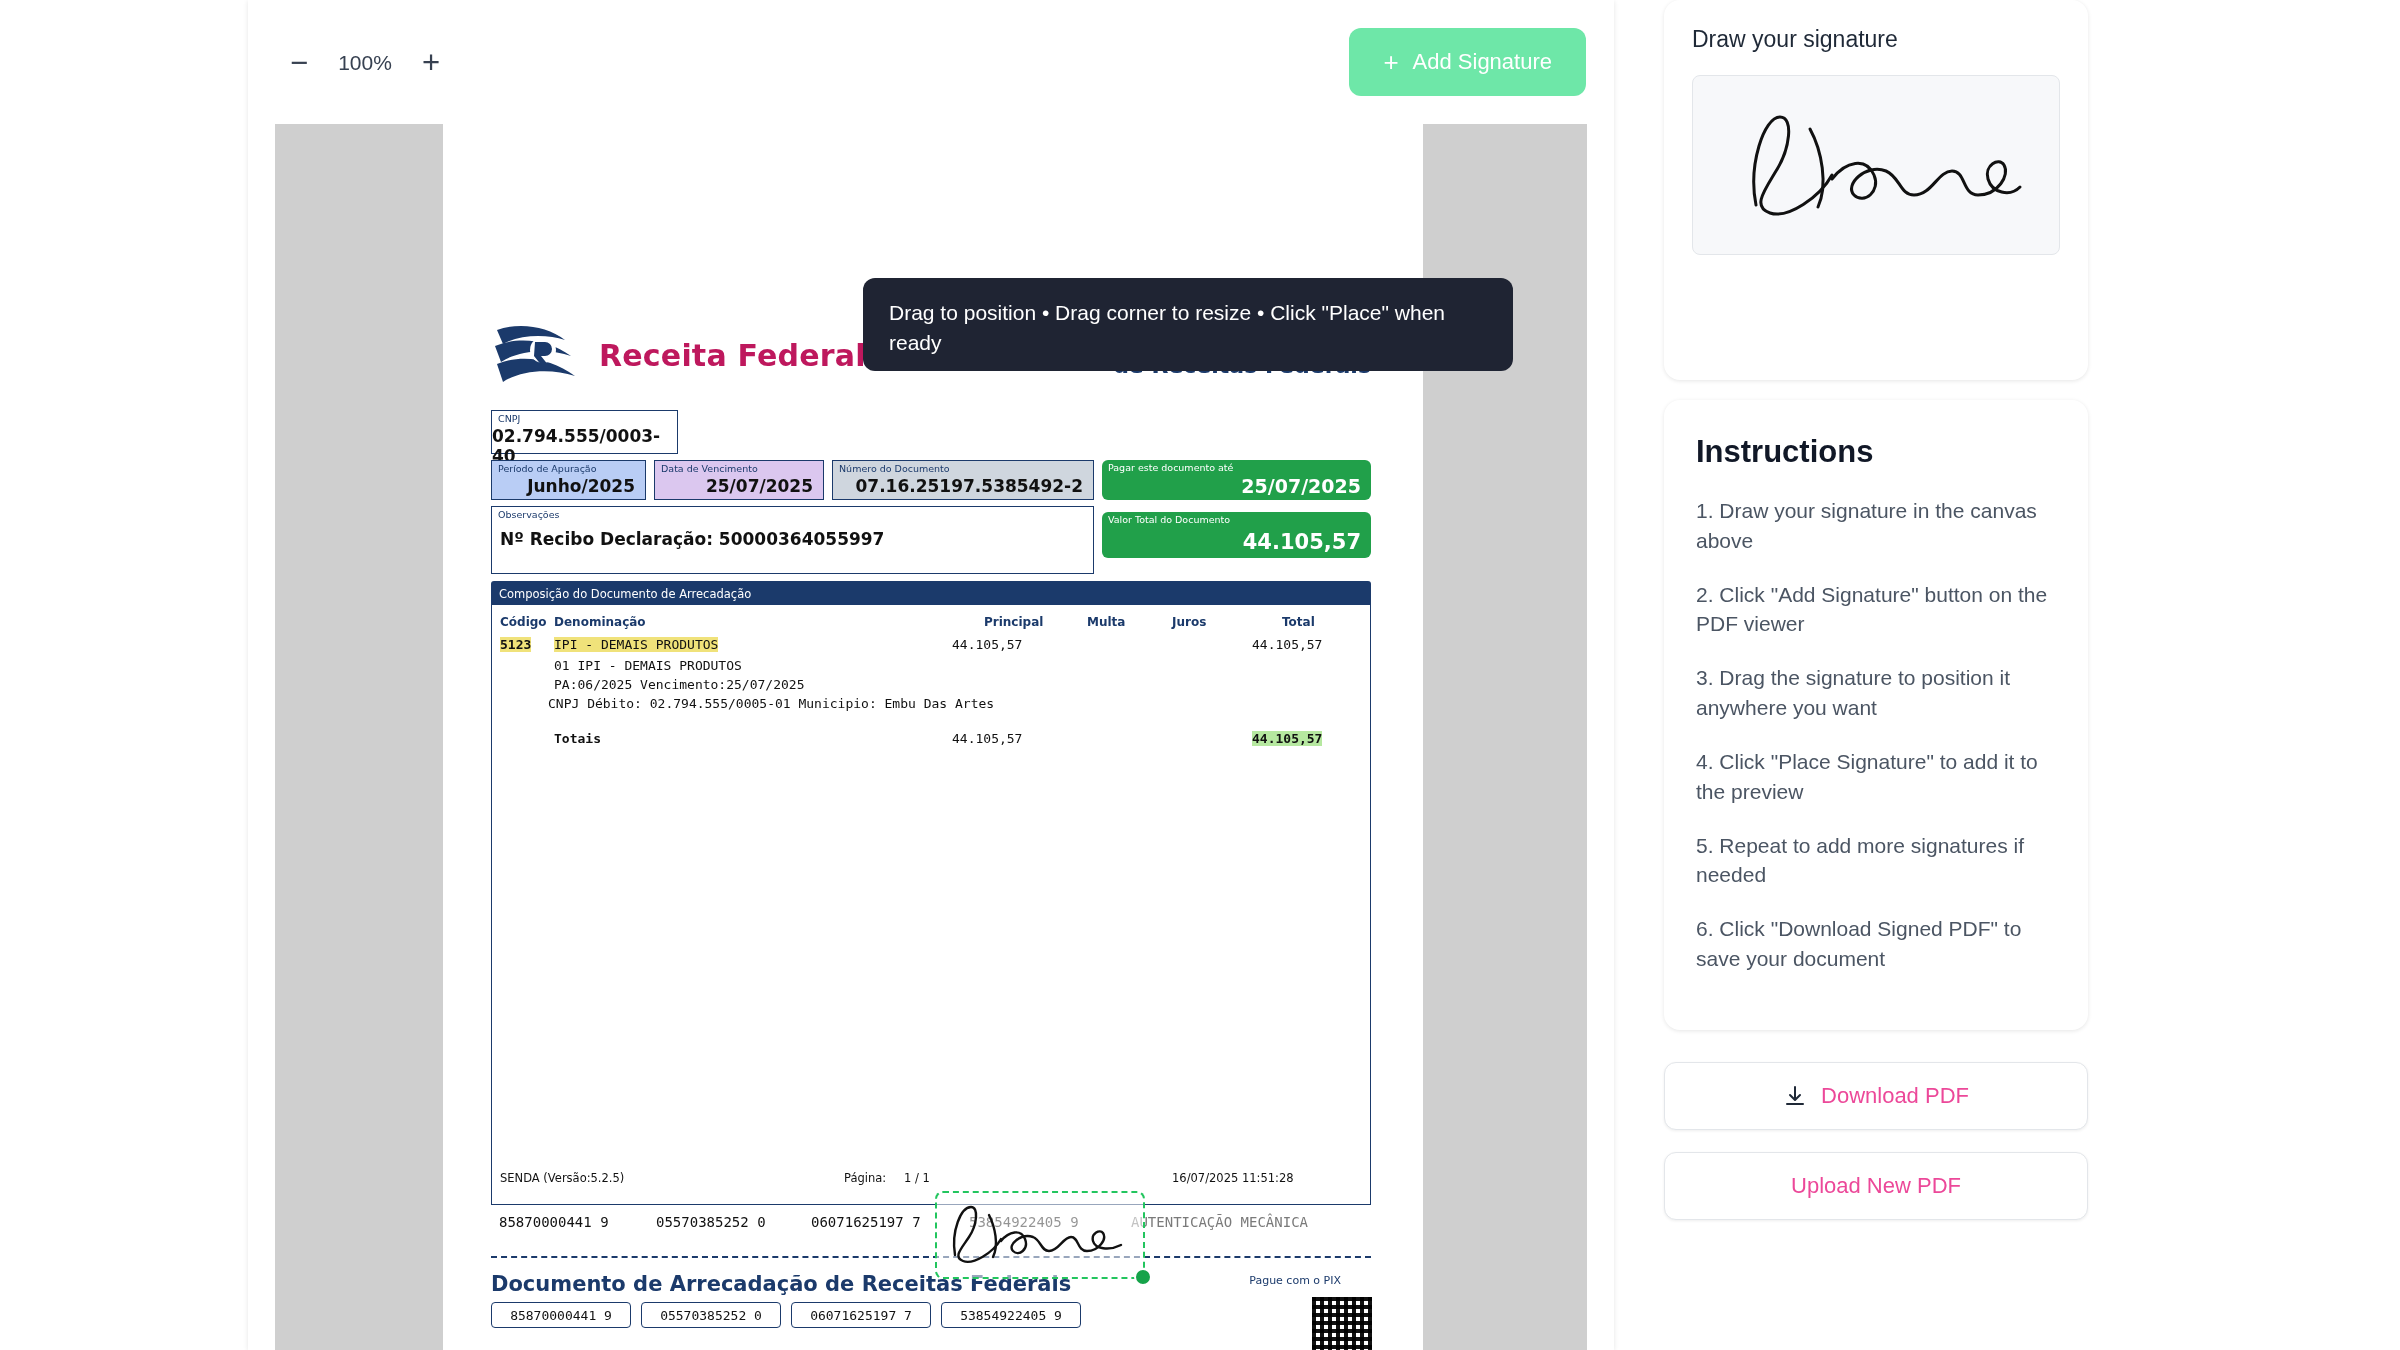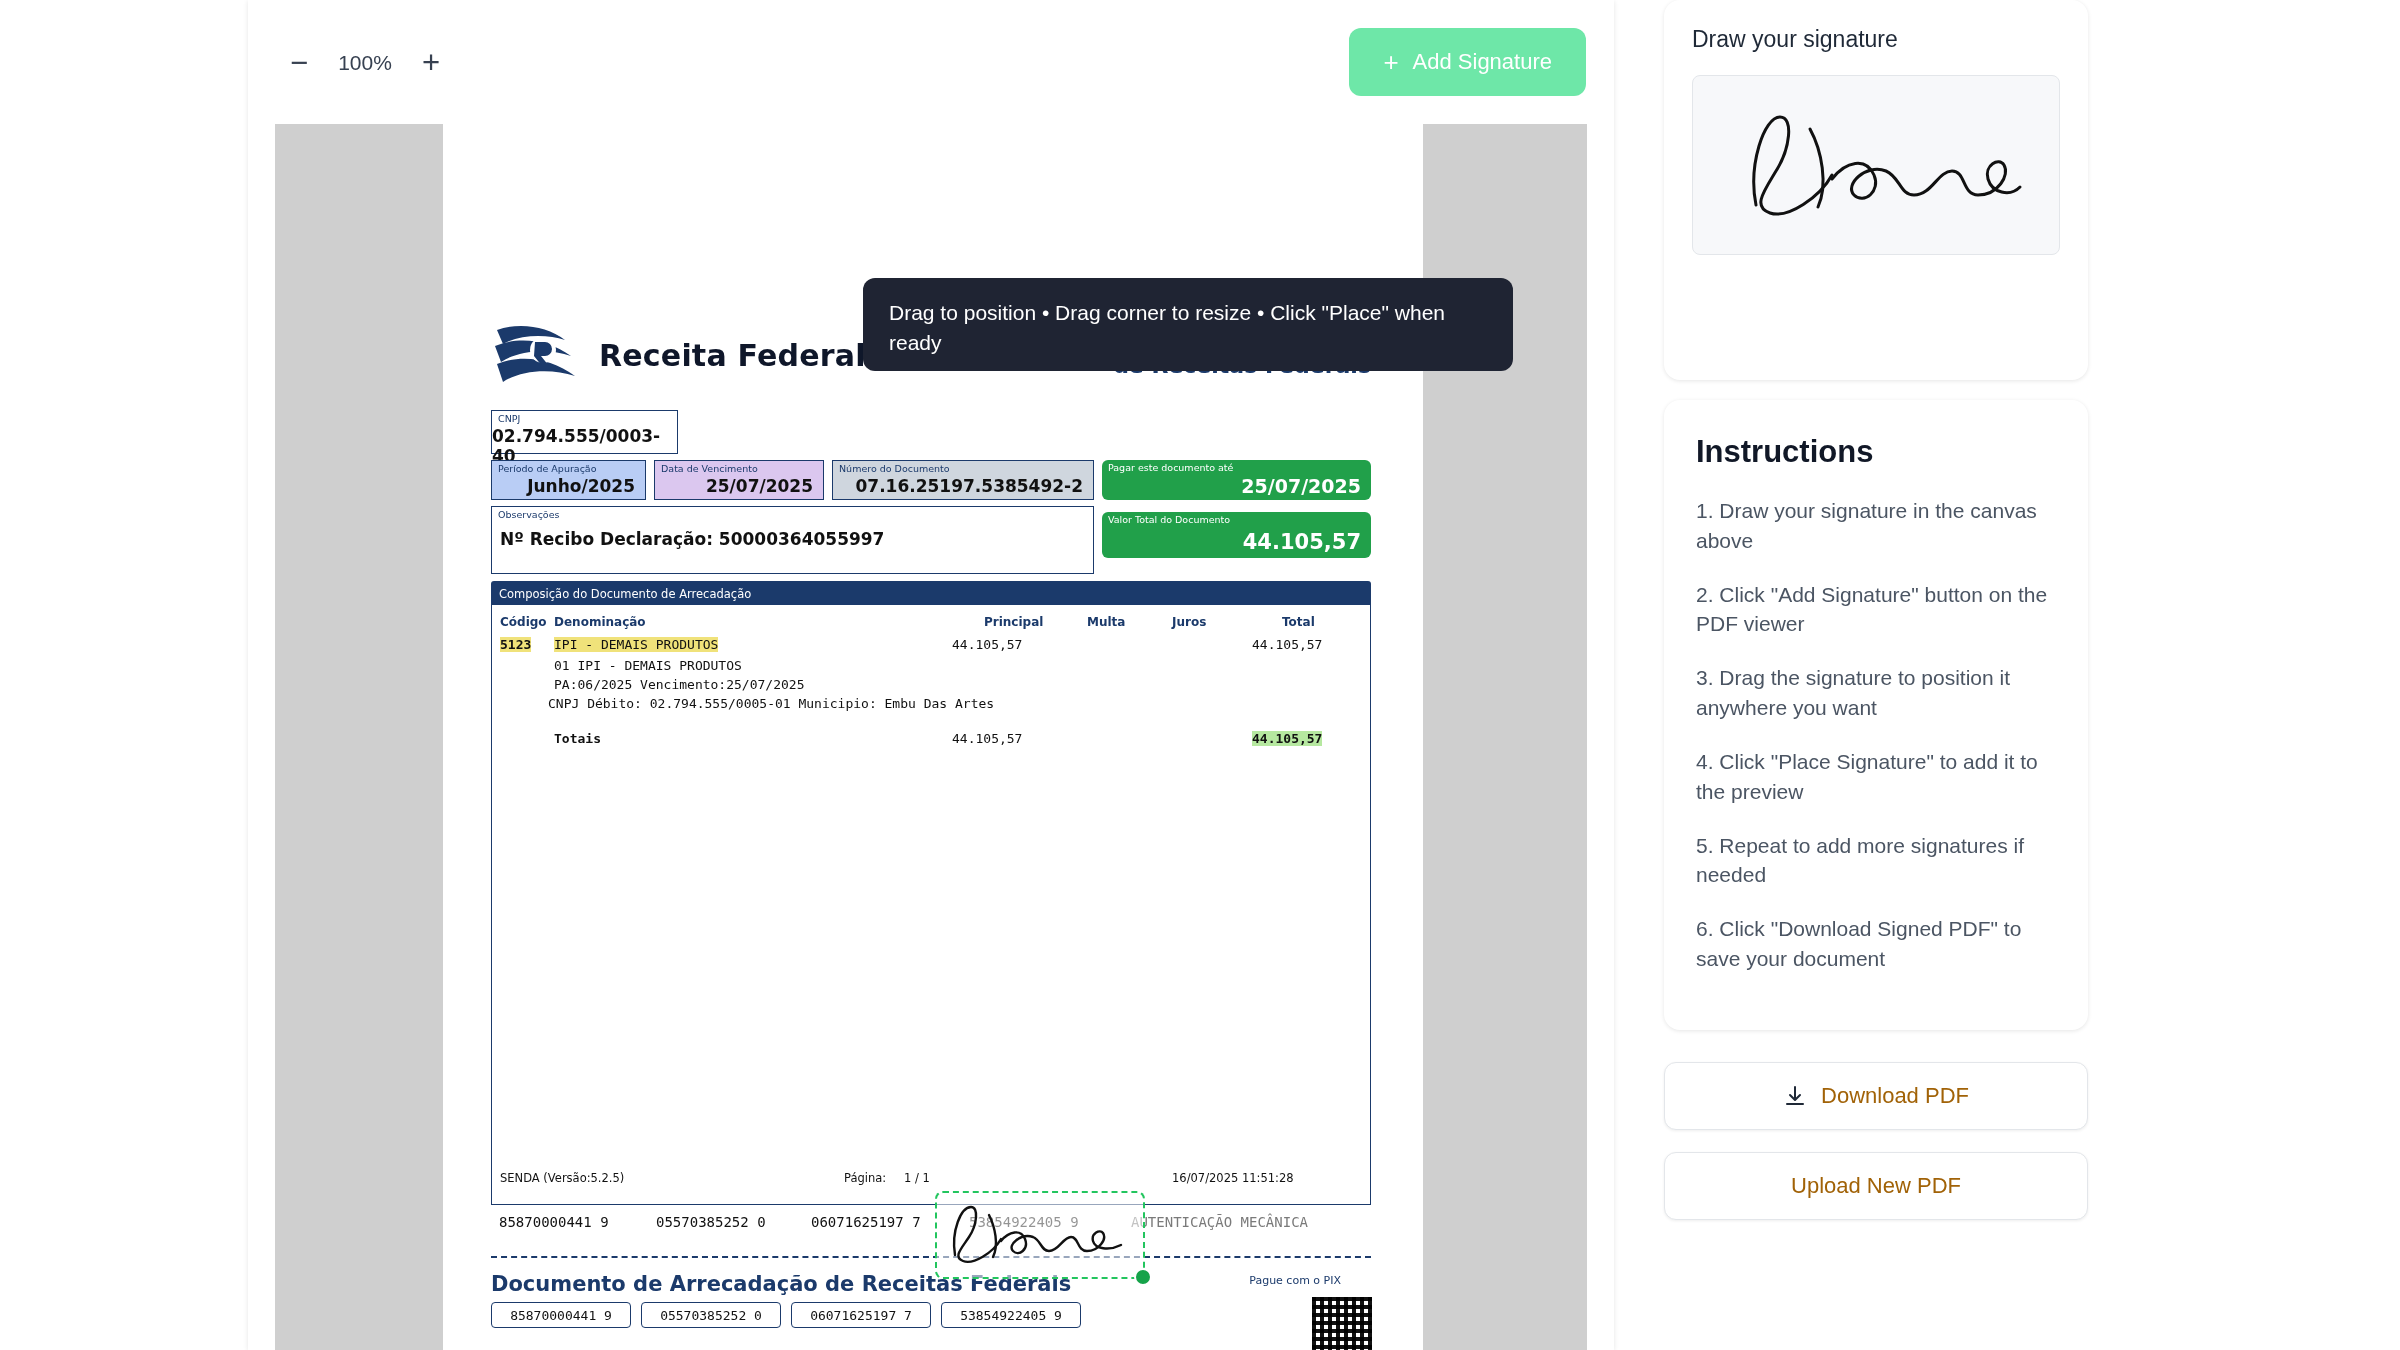--- a/index.html
+++ b/index.html
@@ -110,21 +110,21 @@
     left: 48px; top: 196px;
     width: 880px; height: 76px;
   }
   .rf-logo {
     position: absolute; left: 0; top: 0;
     width: 95px; height: 66px;
   }
   .rf-name {
     position: absolute; left: 108px; top: 18px;
     font-size: 30px; font-weight: bold;
-    color: #0f172a;
+    color: #be185d;
     letter-spacing: .2px;
   }
   .rf-right {
     position: absolute; right: 0; top: 2px;
     text-align: right;
     font-size: 22px; font-weight: bold;
     color: #1b3a6b;
     line-height: 1.32;
   }
 
@@ -338,21 +338,21 @@
 
   .wide-btn {
     position: absolute;
     left: 0;
     width: 424px; height: 68px;
     background: #ffffff;
     border: 1.5px solid #e3e6ea;
     border-radius: 12px;
     box-shadow: 0 1px 3px rgba(0,0,0,0.07);
     font-size: 22px;
-    color: #a16207;
+    color: #ec4899;
     display: flex; align-items: center; justify-content: center;
     gap: 14px;
     cursor: pointer;
   }
   .btn-download { top: 1062px; }
   .btn-upload   { top: 1152px; }
 </style>
 </head>
 <body>
 

